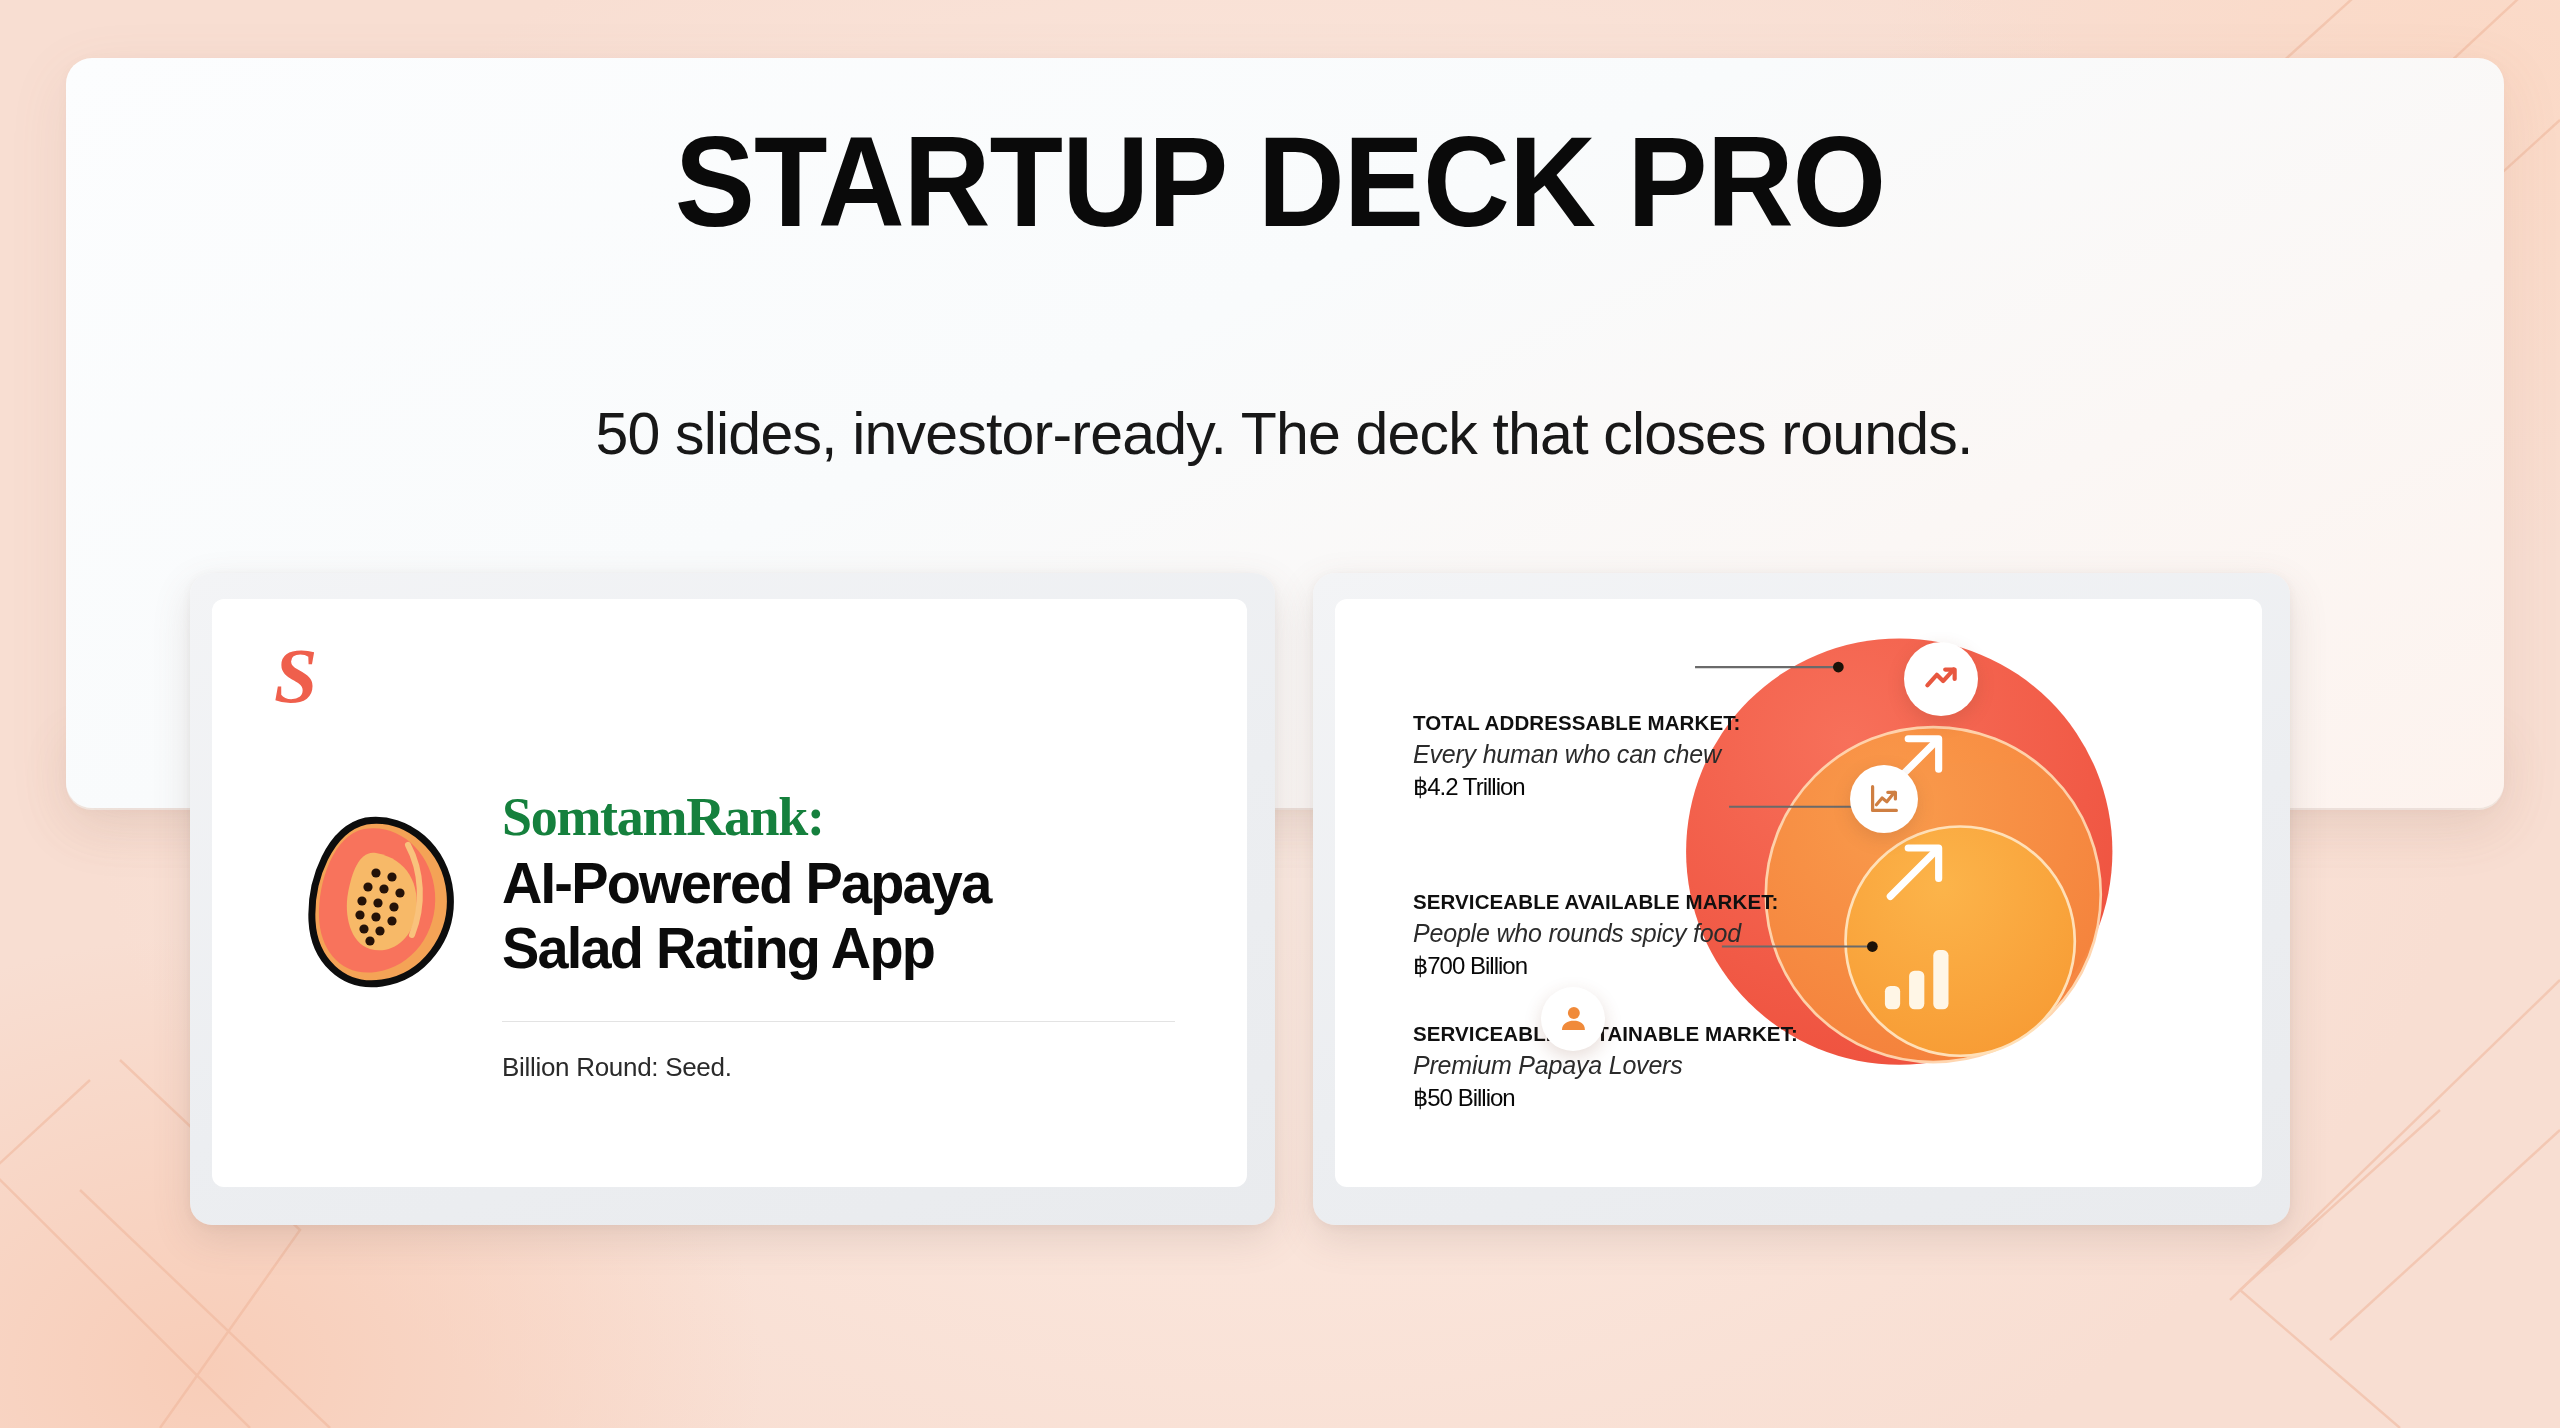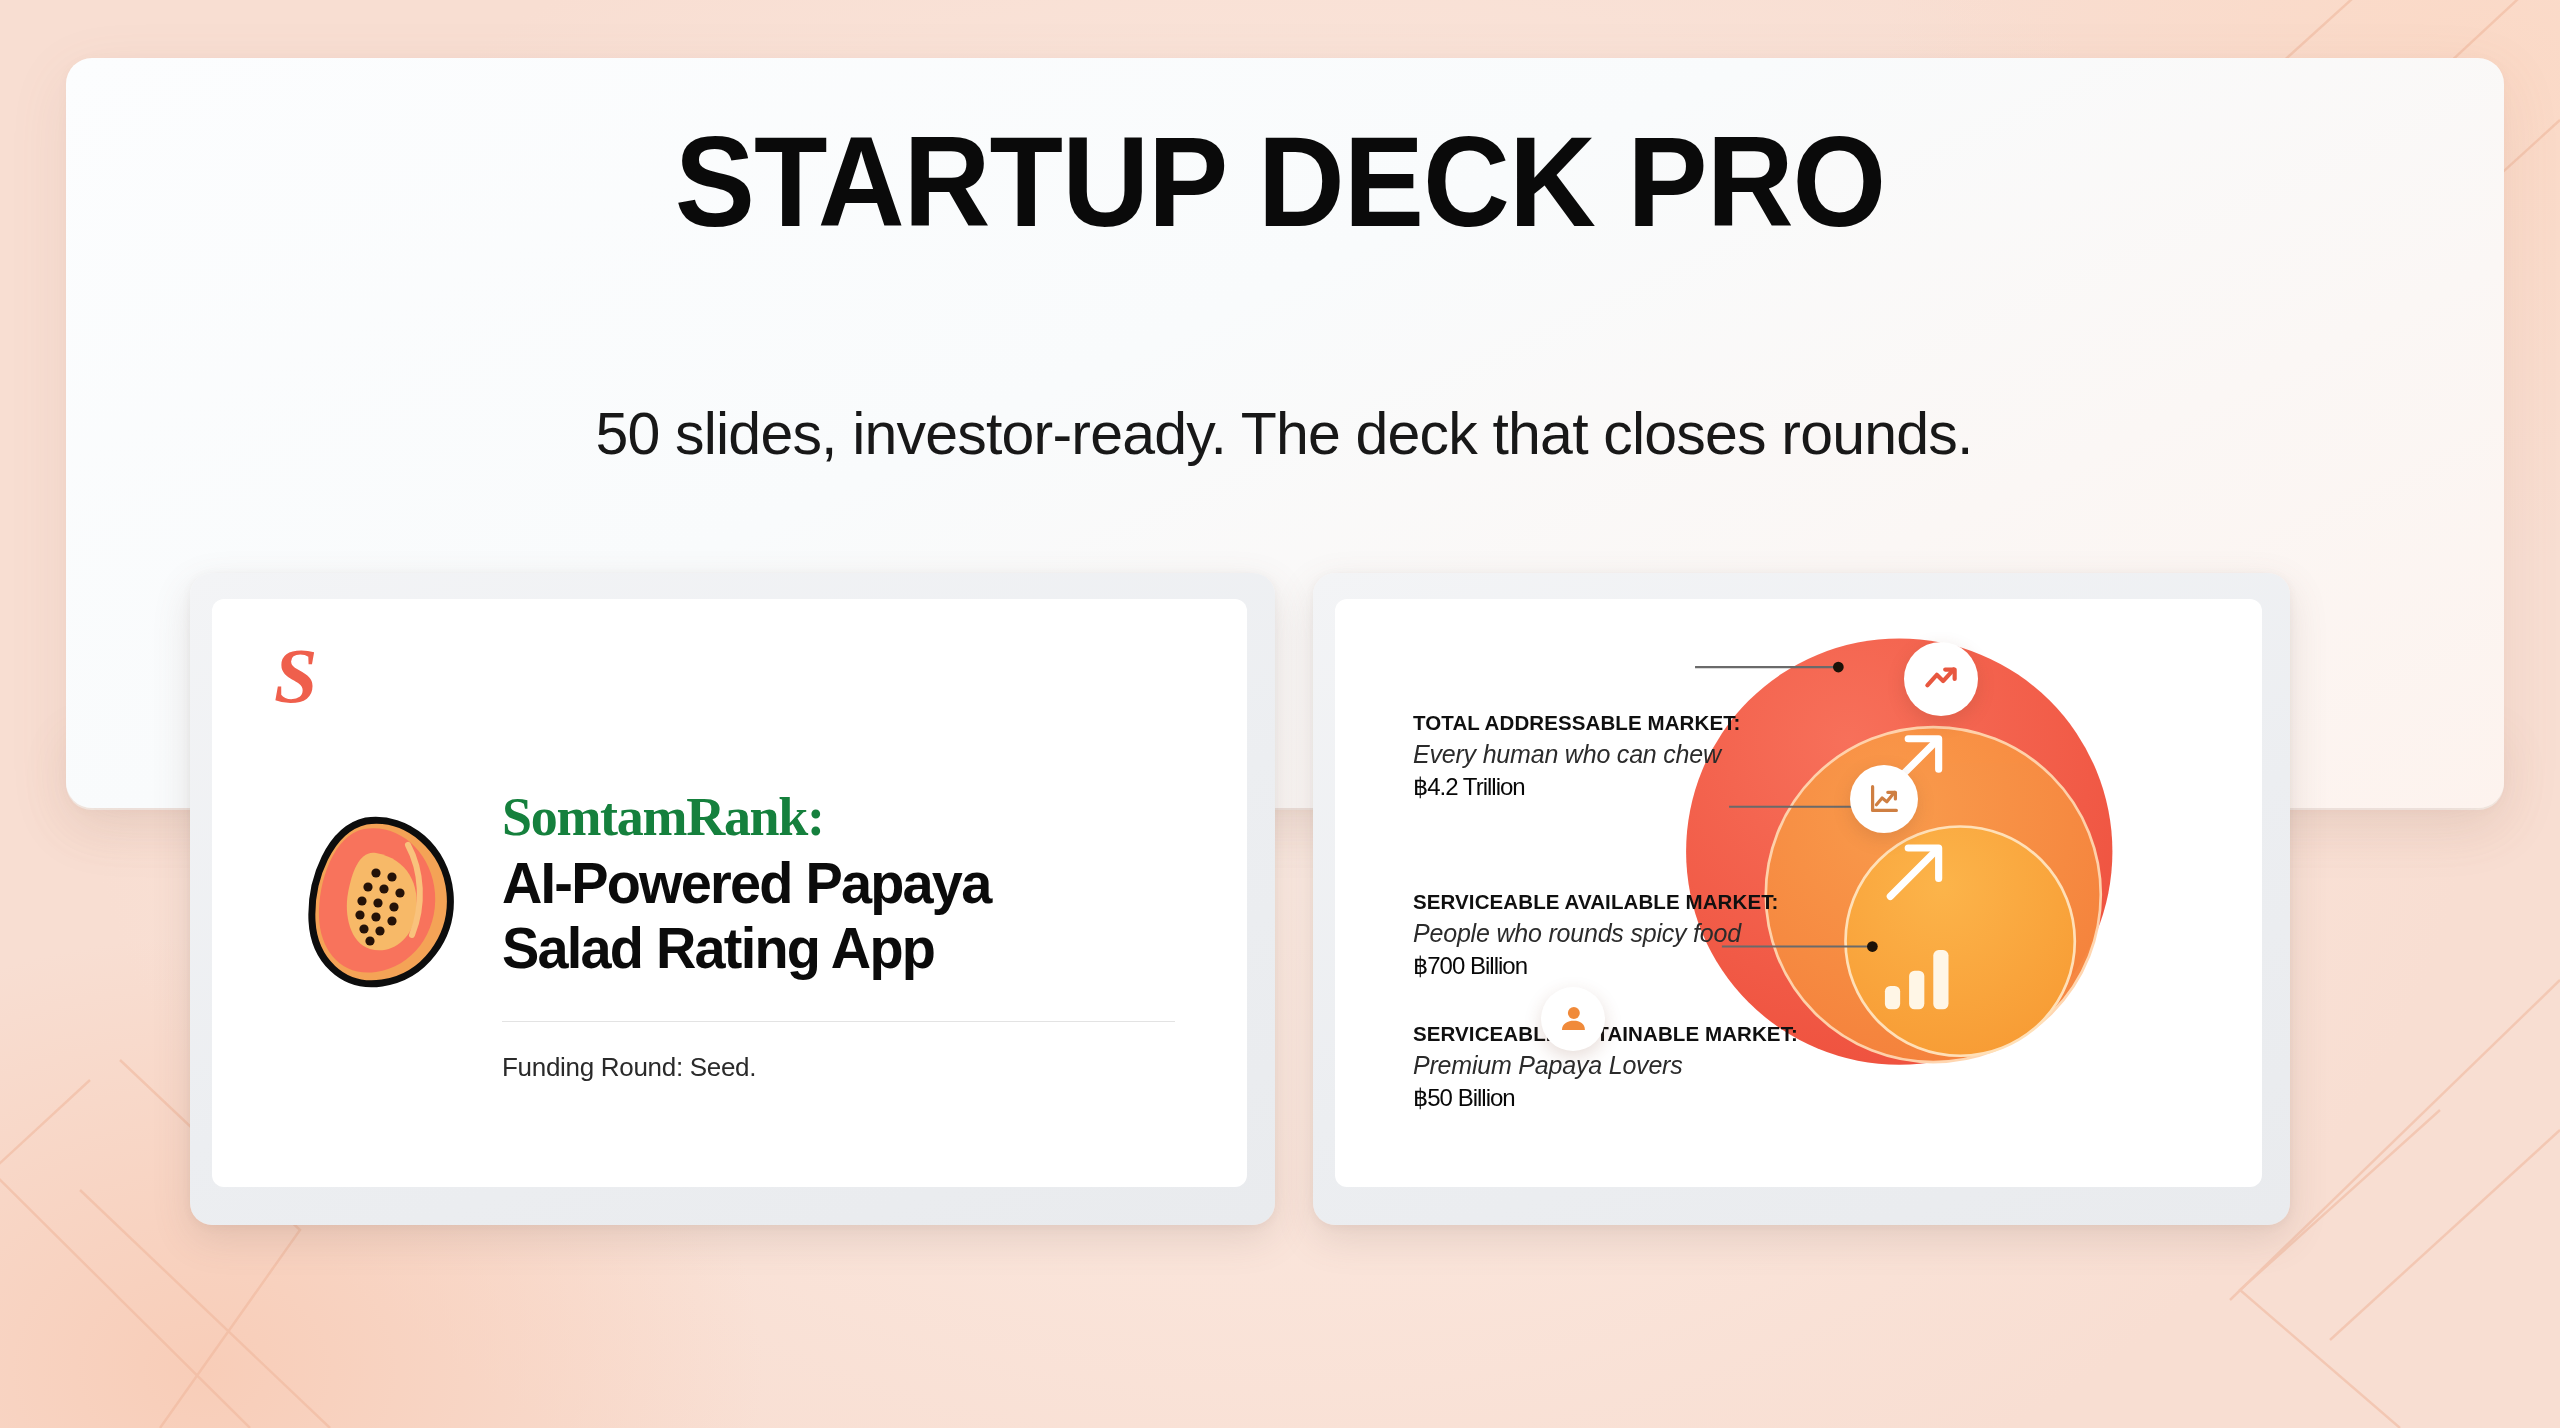--- a/index.html
+++ b/index.html
@@ -260,21 +260,21 @@
     </svg>
 
     <div id="left-text-block">
       <div id="slide-eyebrow">SomtamRank:</div>
       <div id="slide-title">
         <div>AI-Powered Papaya</div>
         <div>Salad Rating App</div>
       </div>
       <div id="slide-divider"></div>
       <div id="slide-footnotes">
-        <div>Funding Round: Seed.</div>
+        <div>Billion Round: Seed.</div>
       </div>
     </div>
 
   </div>
 </div>
 
 <div id="card-right-frame" class="card-frame">
   <div id="card-right-inner" class="card-inner">
 
     <svg id="tam-diagram" viewBox="0 0 1035 588">

